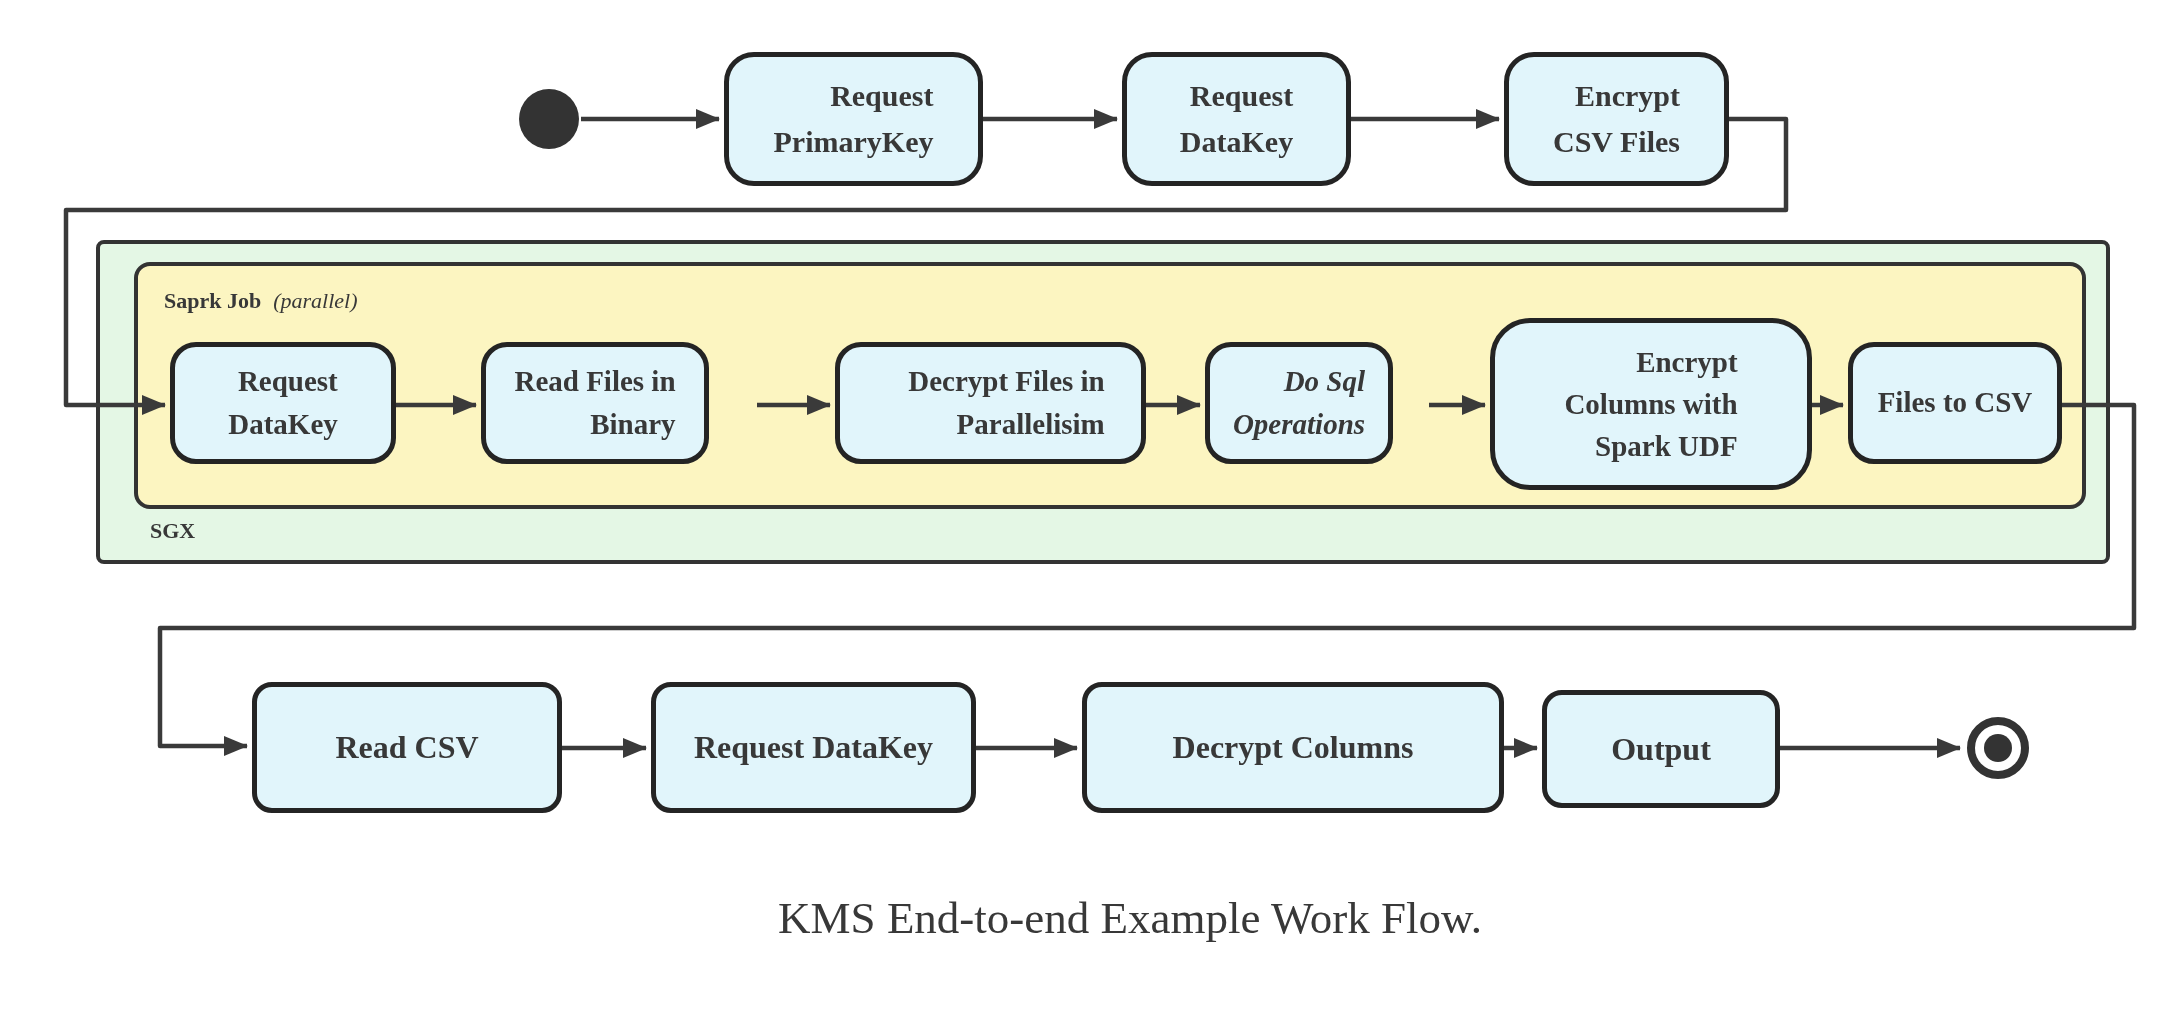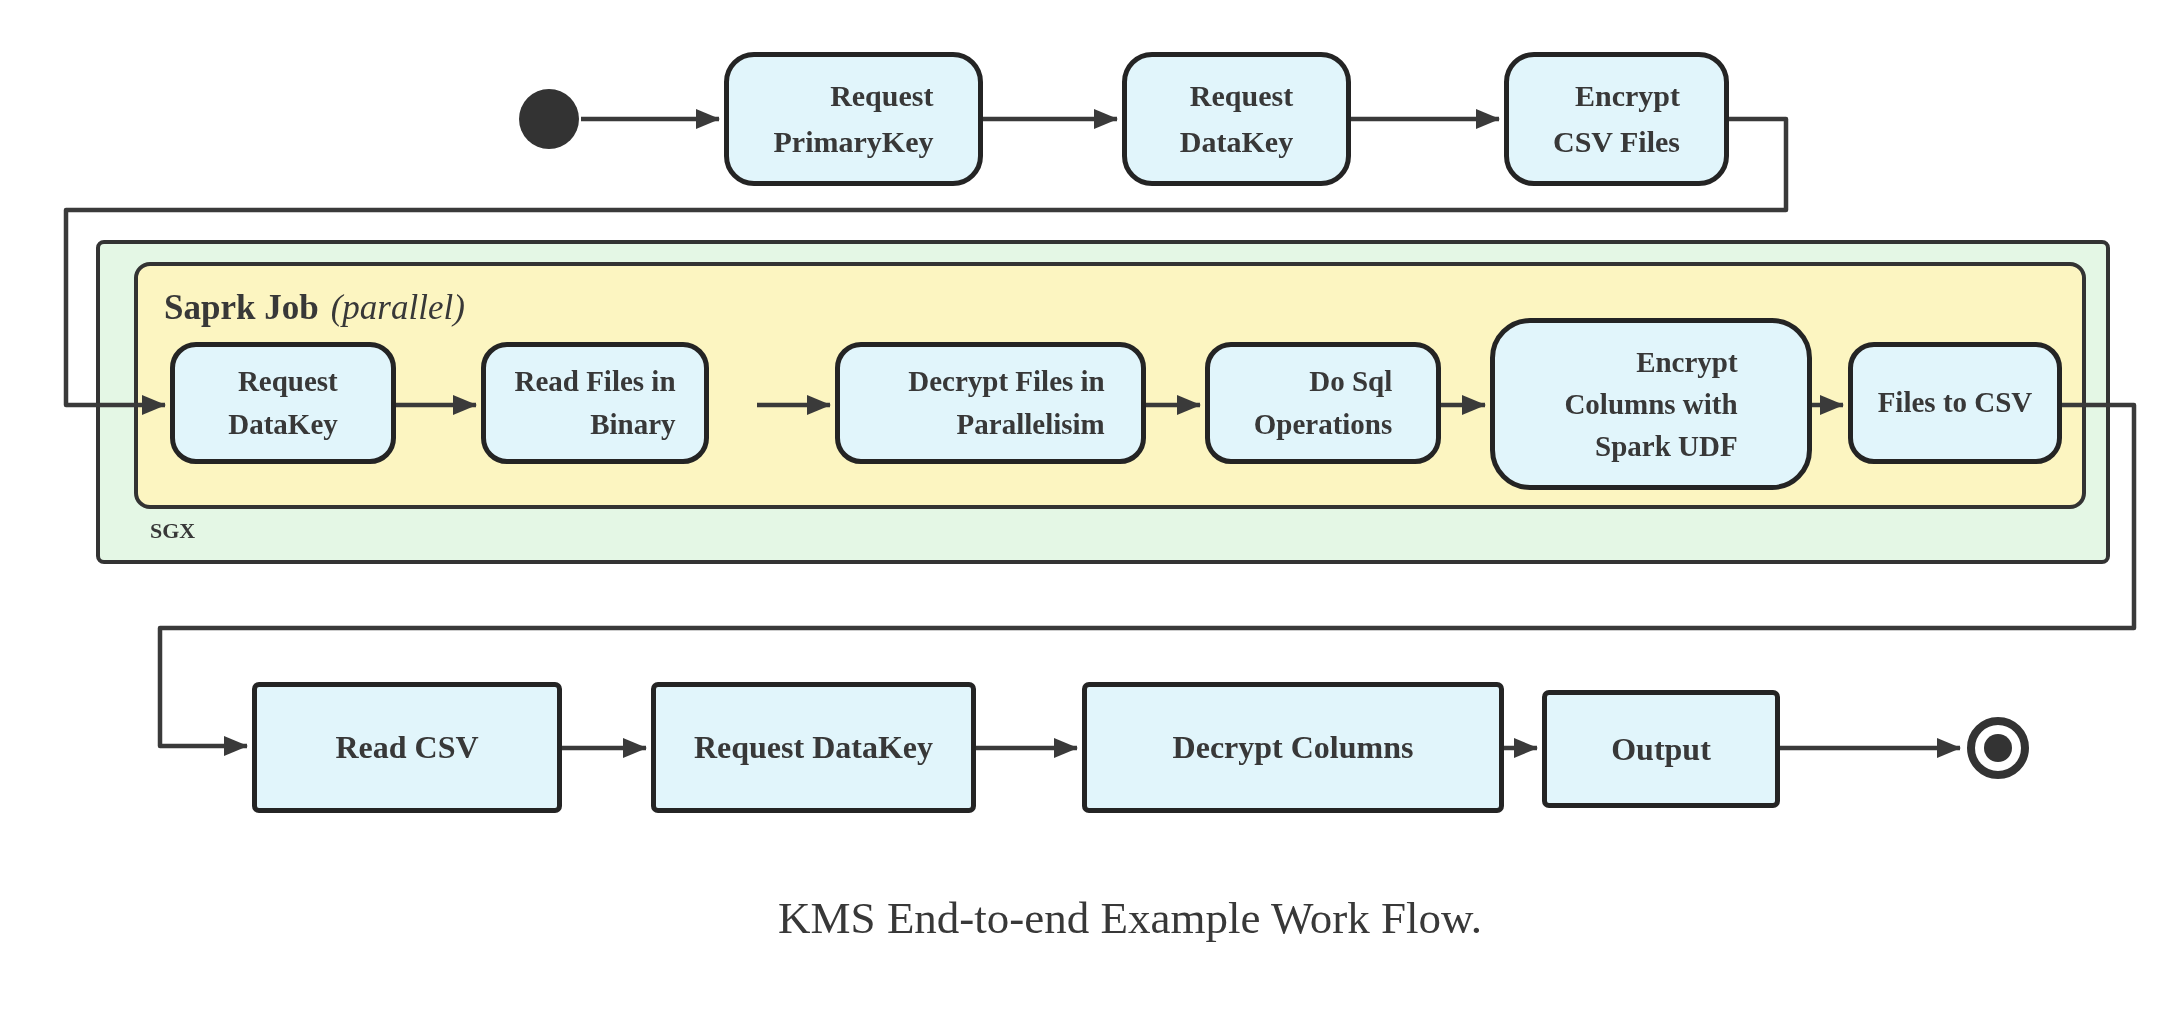--- a/index.html
+++ b/index.html
@@ -13,39 +13,39 @@
   }
   .stage{
     position:relative;width:2179px;height:1036px;background:#fff;overflow:hidden;
     font-family:"Liberation Serif","DejaVu Serif",serif;color:var(--text);
   }
   .stage *{box-sizing:border-box;}
   .edges{position:absolute;left:0;top:0;width:2179px;height:1036px;}
   .container-box{position:absolute;border:4px solid #333;}
   .sgx-box{left:96px;top:240px;width:2014px;height:324px;border-radius:8px;background:var(--sgx-fill);}
   .spark-box{left:134px;top:262px;width:1952px;height:247px;border-radius:16px;background:var(--spark-fill);}
-  .spark-label{position:absolute;left:164px;top:288px;font-size:35px;white-space:nowrap;}
+  .spark-label{position:absolute;left:164px;top:288px;font-size:22px;white-space:nowrap;}
   .spark-label .bold{font-weight:bold;}
   .spark-label .ital{font-style:italic;margin-left:12px;}
   .sgx-label{position:absolute;left:150px;top:518px;font-size:22px;font-weight:bold;}
   .node{
     position:absolute;display:flex;align-items:center;justify-content:center;
     background:var(--node-fill);border:5px solid var(--node-border);
     font-weight:bold;text-align:right;white-space:pre-line;
   }
   .trow{top:52px;height:134px;border-radius:30px;font-size:30px;line-height:1.55;}
   .mrow{top:342px;height:122px;border-radius:26px;font-size:29px;line-height:1.5;}
-  .brow{top:682px;height:131px;border-radius:7px;font-size:32px;}
+  .brow{top:682px;height:131px;border-radius:20px;font-size:32px;}
   .n-t1{left:724px;width:259px;}
   .n-t2{left:1122px;width:229px;}
   .n-t3{left:1504px;width:225px;}
   .n-m1{left:170px;width:226px;}
   .n-m2{left:481px;width:228px;}
   .n-m3{left:835px;width:311px;padding-left:32px;}
-  .n-m4{left:1205px;width:236px;}
+  .n-m4{left:1205px;width:188px;font-style:italic;}
   .n-m5{left:1490px;width:322px;top:318px;height:172px;border-radius:40px;line-height:1.45;}
   .n-m6{left:1848px;width:214px;}
   .n-b1{left:252px;width:310px;}
   .n-b2{left:651px;width:325px;}
   .n-b3{left:1082px;width:422px;}
   .n-b4{left:1542px;width:238px;top:690px;height:118px;}
   .start-dot{position:absolute;left:519px;top:89px;width:60px;height:60px;border-radius:50%;background:#333;}
   .end-outer{position:absolute;left:1967px;top:717px;width:62px;height:62px;border:8px solid #333;border-radius:50%;background:#fff;}
   .end-inner{position:absolute;left:1984px;top:734px;width:28px;height:28px;border-radius:50%;background:#333;}
   .caption{position:absolute;left:660px;top:892px;width:940px;text-align:center;font-size:45px;font-weight:normal;white-space:nowrap;}

